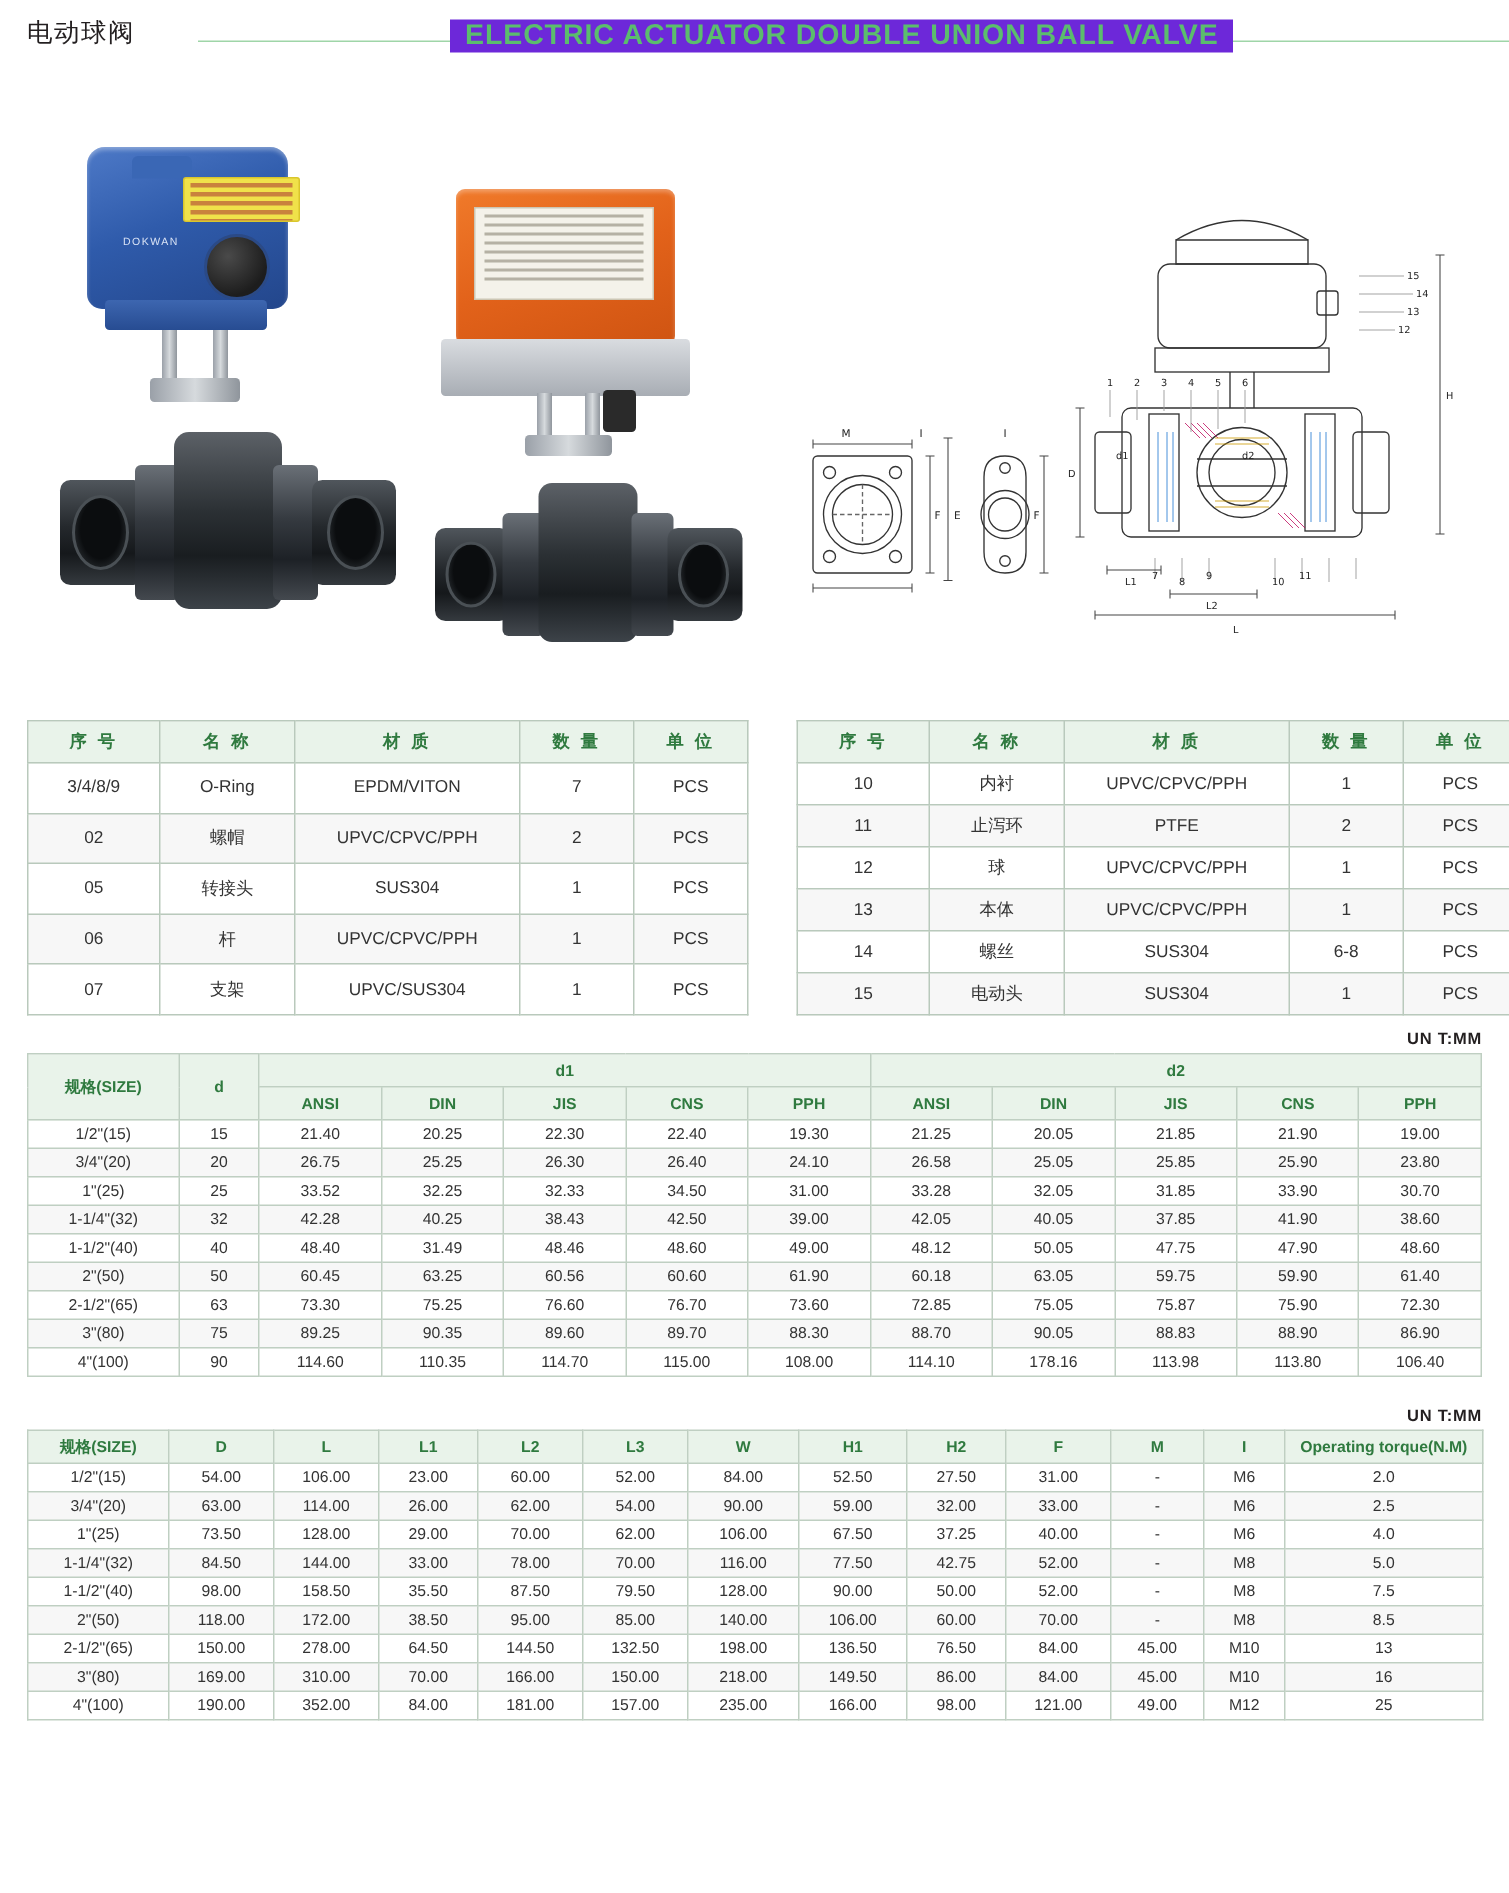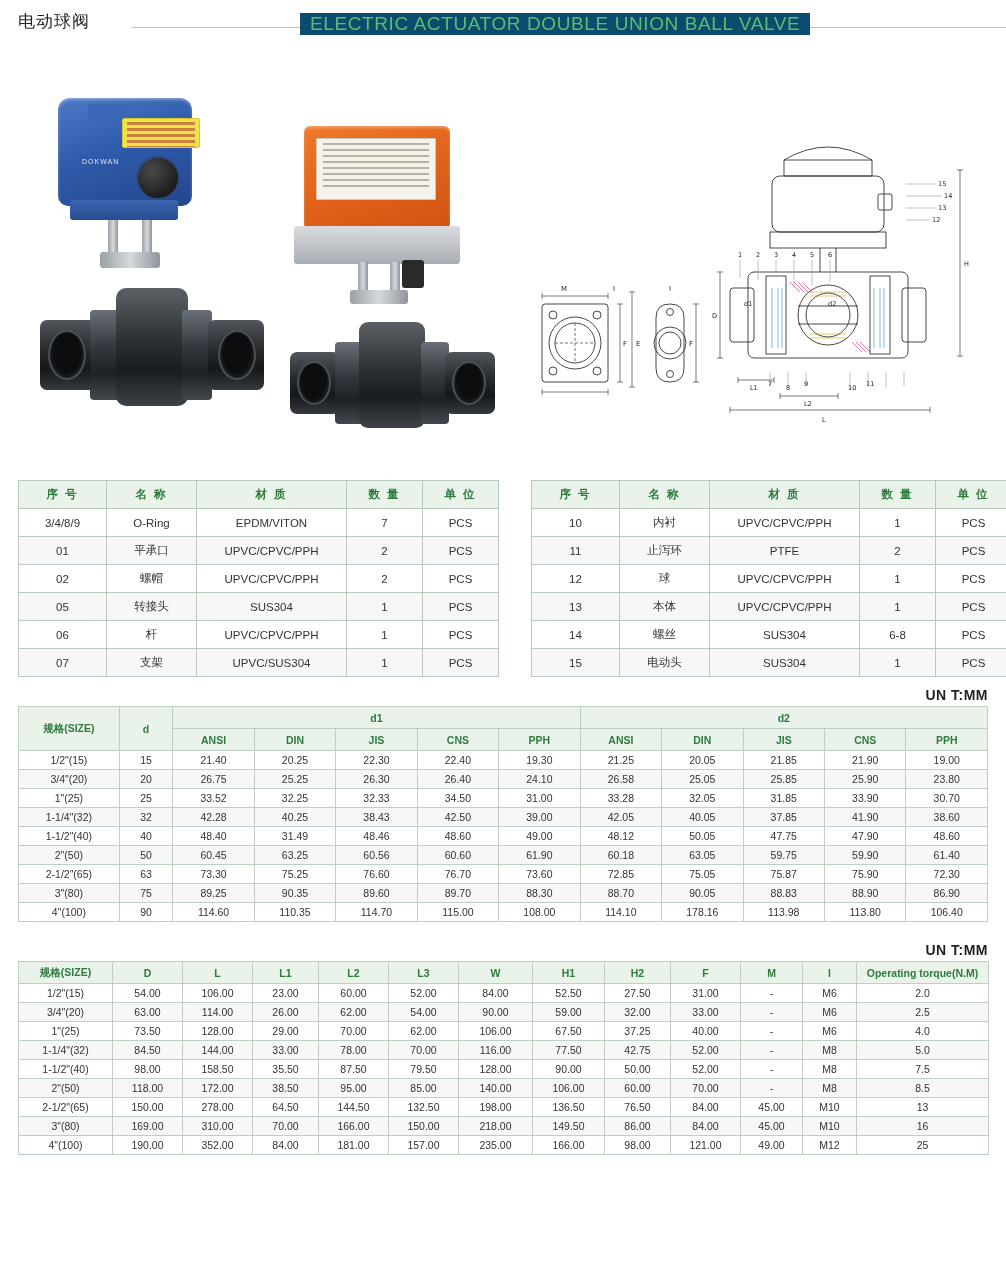--- a/index.html
+++ b/index.html
@@ -33,23 +33,24 @@
     left: 132px; right: 0; top: 27px;
     height: 1px;
     background: #9fd5a8;
   }
   .header-en {
     position: absolute;
     left: 300px; top: 13px;
     font-size: 19px;
     letter-spacing: 0.6px;
     color: #5bbd6d;
-    background: #0c4a6e;
+    background: #6d28d9;
     padding: 0 10px;
     white-space: nowrap;
+    font-weight: bold;
   }
 
   
   .product-band {
     position: relative;
     height: 420px;
     margin-top: 4px;
   }
 
   
@@ -184,21 +185,21 @@
     background: #e9f3ea;
     color: #2f7a3f;
     font-weight: bold;
     letter-spacing: 2px;
   }
   table.bom td { color: #333; }
   table.bom tr:nth-child(even) td { background: #f7f7f7; }
 
   .unit-line {
     text-align: right;
-    font-size: 14px;
+    font-size: 11px;
     font-weight: bold;
     margin: 10px 0 3px 0;
     letter-spacing: .5px;
   }
 
   table.dim {
     width: 970px;
     table-layout: fixed;
     border-collapse: collapse;
   }
@@ -421,27 +422,20 @@
       </thead>
       <tbody>
         <tr>
           <td>3/4/8/9</td>
           <td>O-Ring</td>
           <td>EPDM/VITON</td>
           <td>7</td>
           <td>PCS</td>
         </tr>
         <tr>
-          <td>01</td>
-          <td>平承口</td>
-          <td>UPVC/CPVC/PPH</td>
-          <td>2</td>
-          <td>PCS</td>
-        </tr>
-        <tr>
           <td>02</td>
           <td>螺帽</td>
           <td>UPVC/CPVC/PPH</td>
           <td>2</td>
           <td>PCS</td>
         </tr>
         <tr>
           <td>05</td>
           <td>转接头</td>
           <td>SUS304</td>

